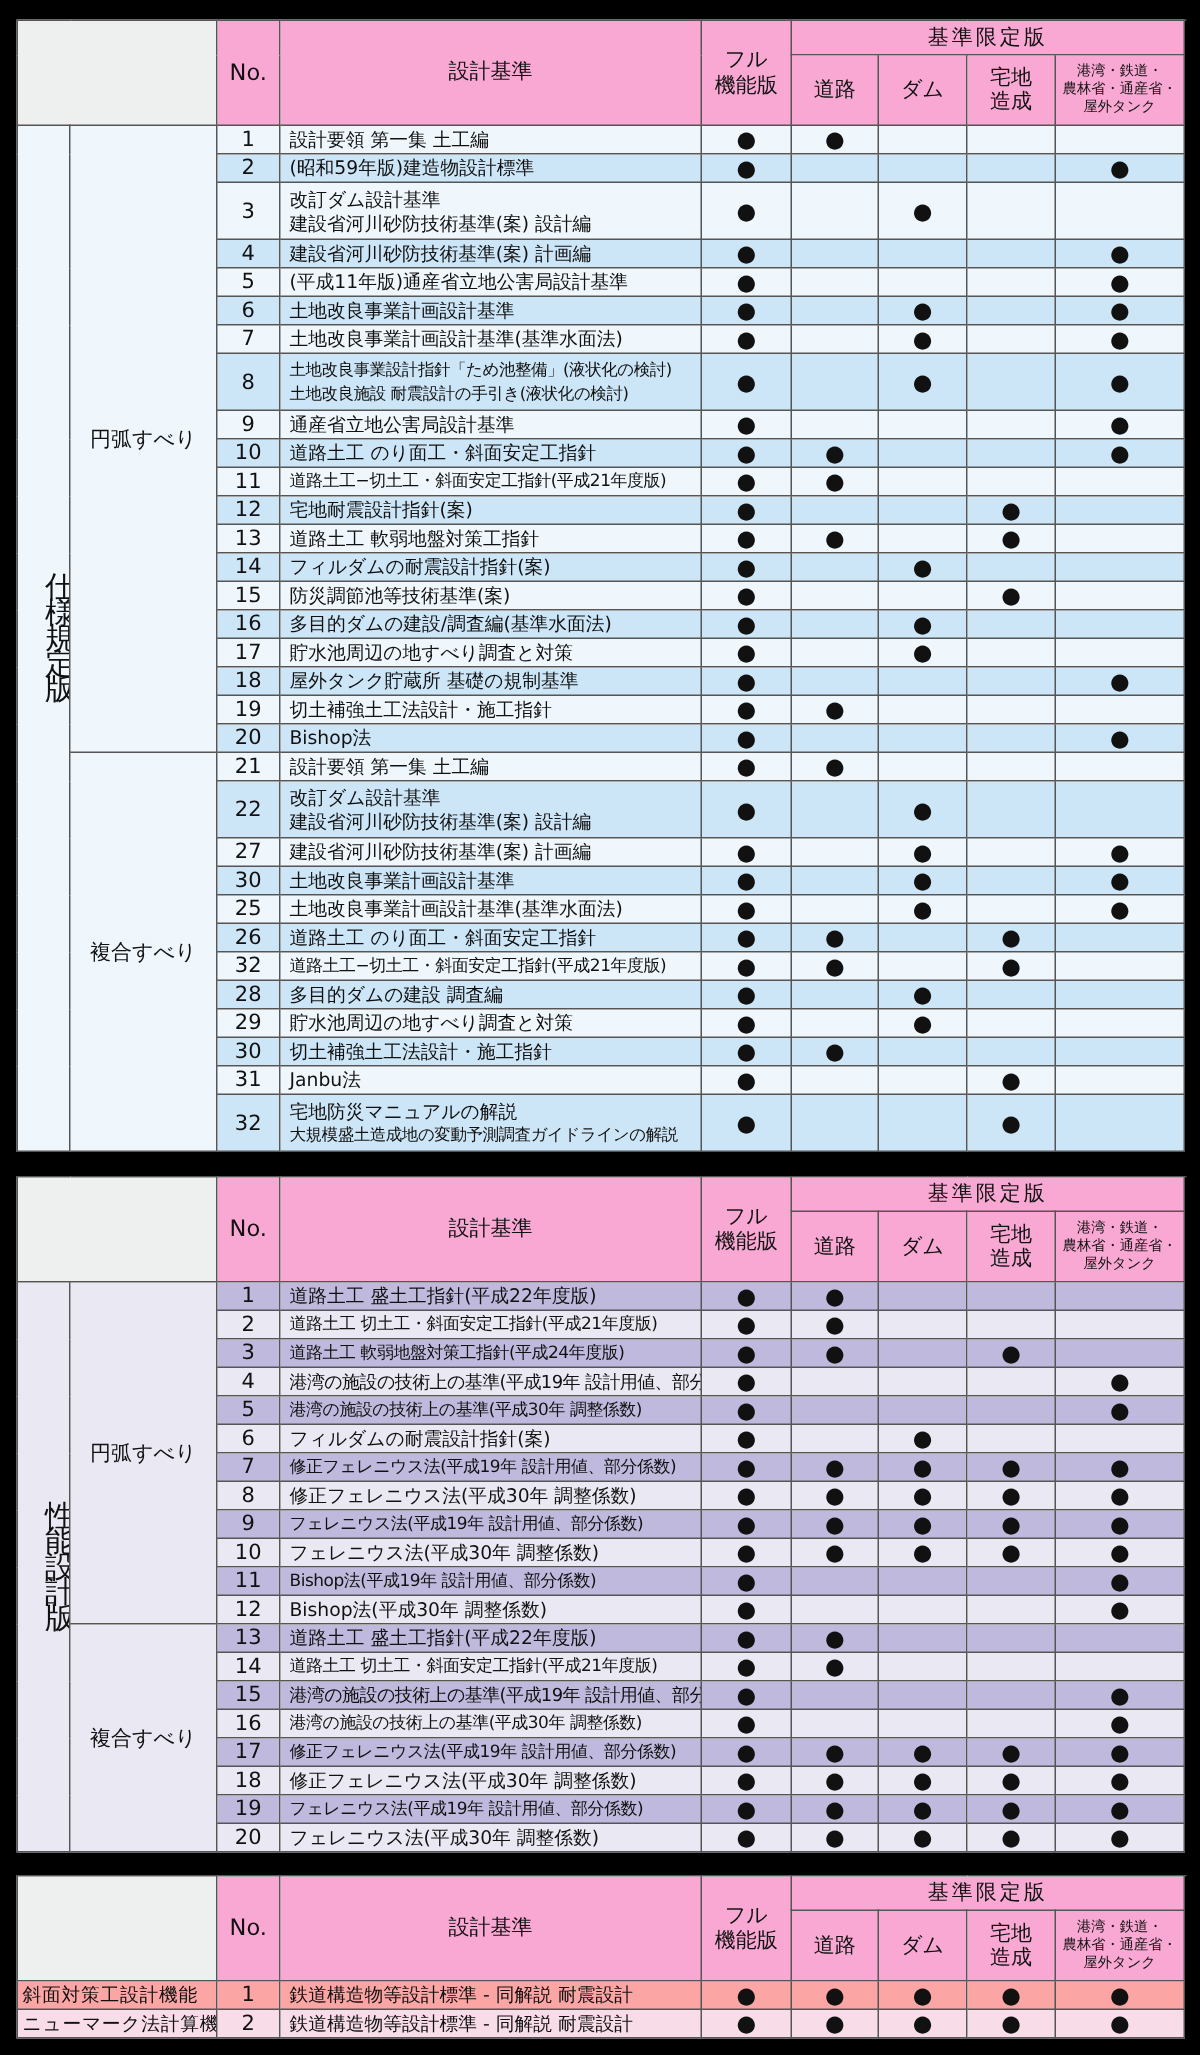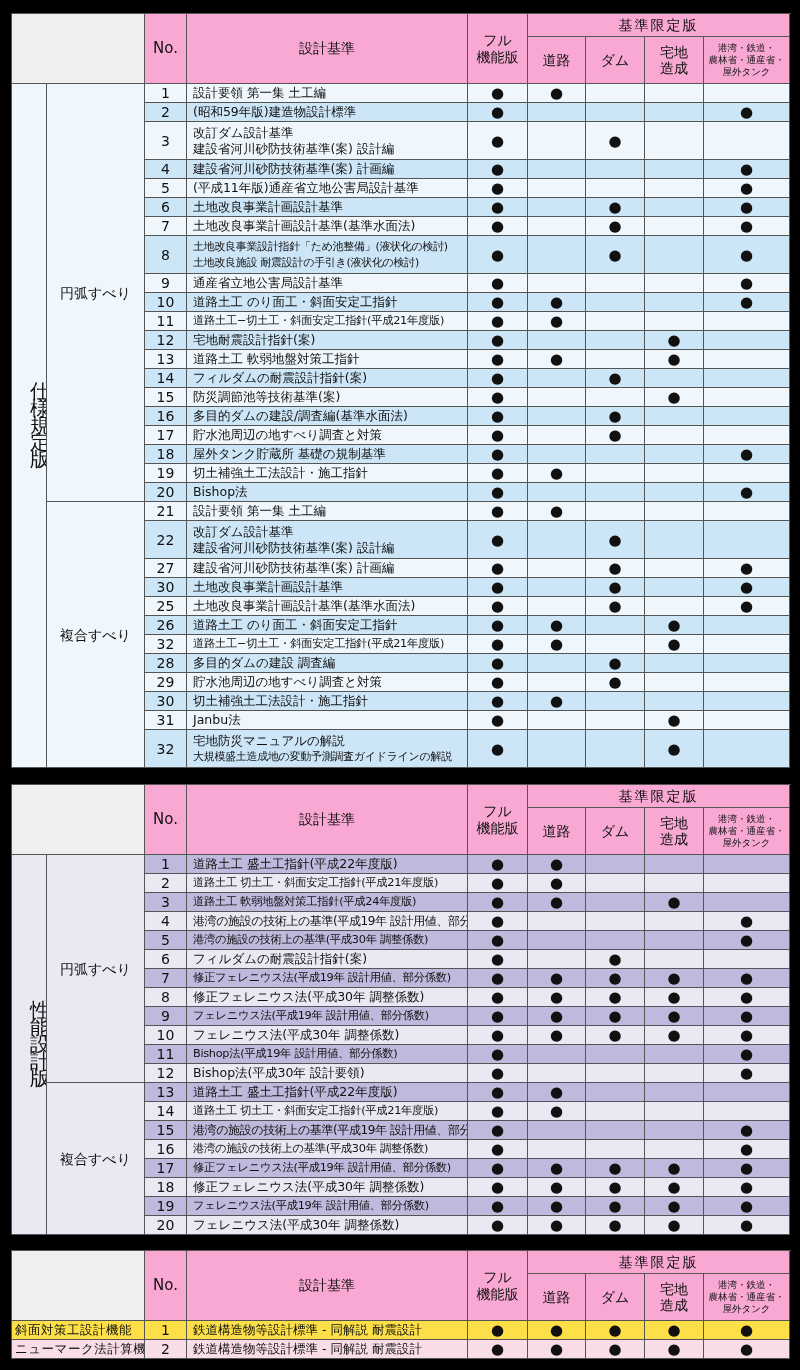--- a/index.html
+++ b/index.html
@@ -24,21 +24,21 @@
   td.sub{text-align:center;vertical-align:middle;font-size:14px;margin-left:39px;}
   
   .s1 td.group,.s1 td.sub{background:#eff7fd;}
   .s1 tr.odd td.no,.s1 tr.odd td.name,.s1 tr.odd td.dot{background:#eff7fd;}
   .s1 tr.even td.no,.s1 tr.even td.name,.s1 tr.even td.dot{background:#cde6f7;}
   
   .s2 td.group,.s2 td.sub{background:#eae8f3;}
   .s2 tr.odd td.no,.s2 tr.odd td.name,.s2 tr.odd td.dot{background:#bfbadd;}
   .s2 tr.even td.no,.s2 tr.even td.name,.s2 tr.even td.dot{background:#eae8f3;}
   
-  .s3 tr.odd td{background:#fde047;}
+  .s3 tr.odd td{background:#fca5a5;}
   .s3 tr.even td{background:#f8dde9;}
   .s3 td.func{font-size:12.5px;padding-left:3px !important;letter-spacing:0.5px;}
   .vert{display:inline-block;width:16px;word-break:break-all;white-space:normal;line-height:17px;}
 </style>
 </head>
 <body>
 
 <table class="spec s1" style="top:13px;">
   <colgroup>
       <col class="c-group">
@@ -497,21 +497,21 @@
         <td class="no">11</td>
         <td class="name tight">Bishop法(平成19年 設計用値、部分係数)</td>
         <td class="dot">●</td>
         <td class="dot"></td>
         <td class="dot"></td>
         <td class="dot"></td>
         <td class="dot">●</td>
       </tr>
       <tr class="even">
         <td class="no">12</td>
-        <td class="name">Bishop法(平成30年 設計要領)</td>
+        <td class="name">Bishop法(平成30年 調整係数)</td>
         <td class="dot">●</td>
         <td class="dot"></td>
         <td class="dot"></td>
         <td class="dot"></td>
         <td class="dot">●</td>
       </tr>
       <tr class="odd">
         <td class="sub" rowspan="8">複合すべり</td>
         <td class="no">13</td>
         <td class="name">道路土工 盛土工指針(平成22年度版)</td>

